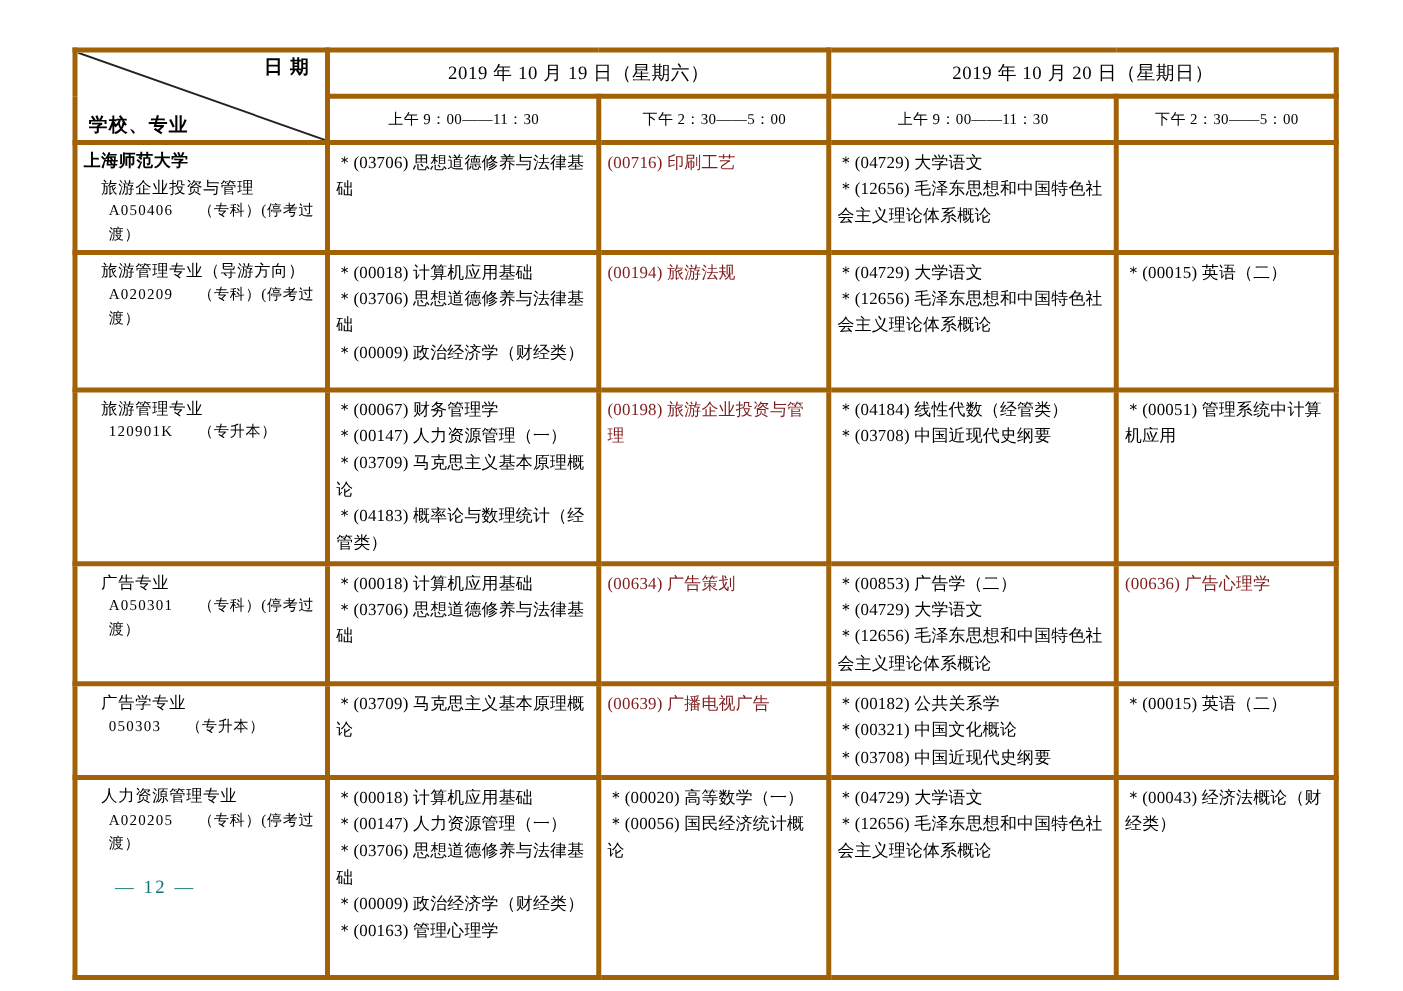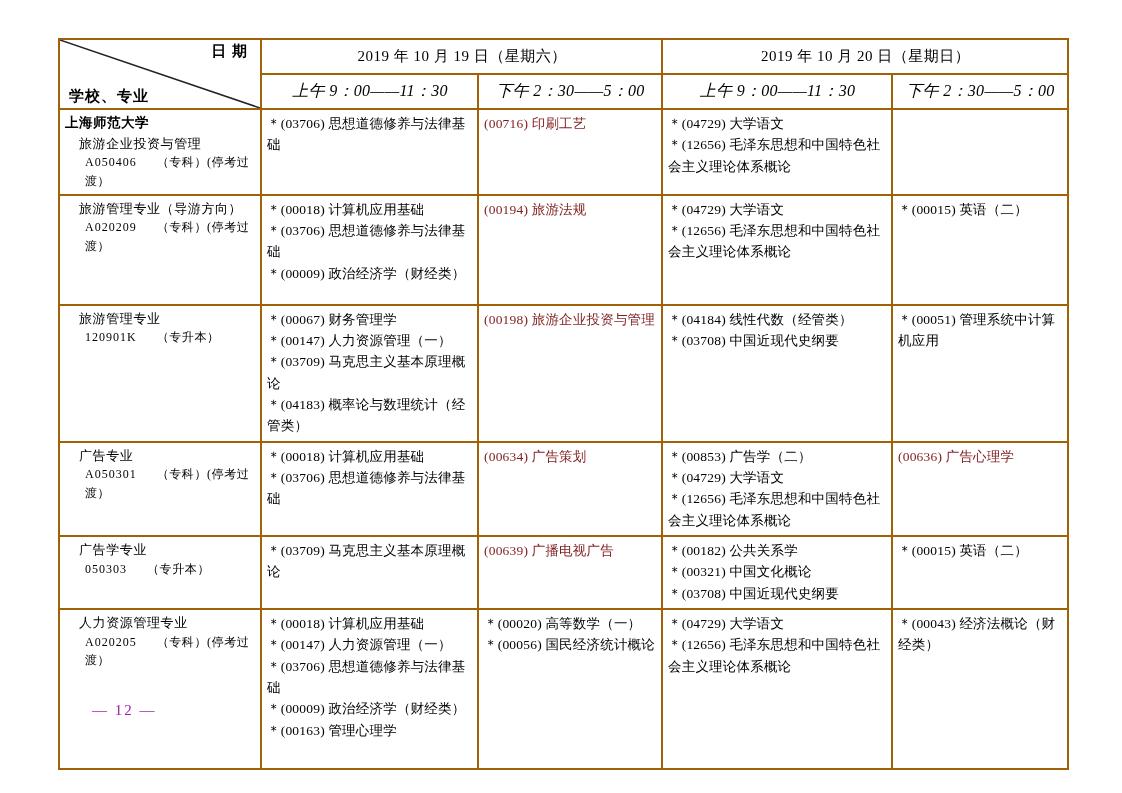--- a/index.html
+++ b/index.html
@@ -22,21 +22,21 @@
   }
   table.schedule {
     position: absolute;
     left: 58px;
     top: 38px;
     width: 1009px;
     border-collapse: collapse;
     table-layout: fixed;
   }
   table.schedule td, table.schedule th {
-    border: 2px solid #a16207;
+    border: 4px solid #a16207;
     vertical-align: top;
     padding: 3px 4px 4px 5px;
     font-weight: normal;
     text-align: left;
     margin-top: 20px;
   }
   
   col.c1 { width: 202px; }
   col.c2 { width: 217px; }
   col.c3 { width: 184px; }
@@ -81,25 +81,24 @@
     font-weight: bold;
     font-size: 15px;
     letter-spacing: 0.5px;
     vertical-align: middle !important;
     white-space: nowrap;
   }
   .hdr-slot {
     height: 26px;
     text-align: center !important;
     font-weight: bold;
-    font-size: 16px;
+    font-size: 12px;
     vertical-align: middle !important;
     white-space: nowrap;
     letter-spacing: 0.3px;
-    font-style: italic;
   }
 
   
   td.major {
     font-size: 13px;
     line-height: 1.52;
     letter-spacing: 0.3px;
   }
   td.major .uni {
     font-weight: bold;
@@ -136,21 +135,21 @@
     color: #7f1d1d;
   }
 
   
   .footer {
     position: absolute;
     left: 92px;
     top: 702px;
     font-size: 15px;
     letter-spacing: 2px;
-    color: #a21caf;
+    color: #0f766e;
     font-family: "Liberation Serif", serif;
   }
 </style>
 </head>
 <body>
 
 <div class="page">
 
   <table class="schedule">
     <colgroup>

